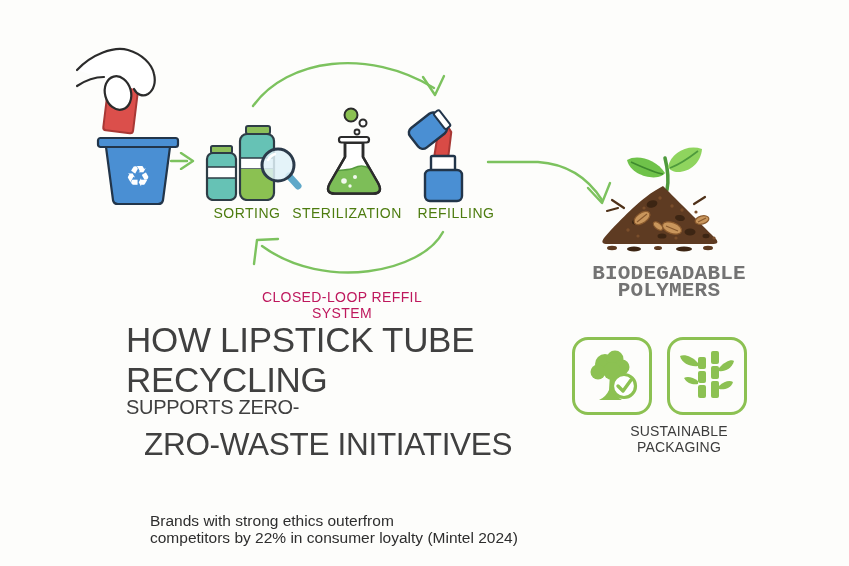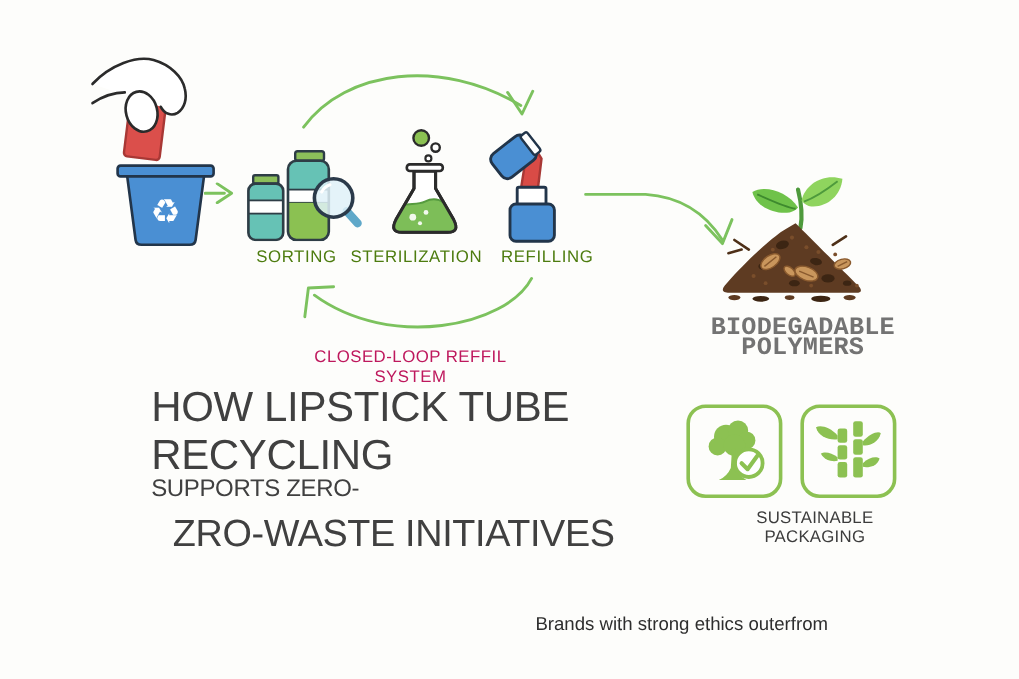--- a/index.html
+++ b/index.html
@@ -8,21 +8,21 @@
   .abs{position:absolute;}
   .step-label{font-size:14px;color:#4d7c0f;letter-spacing:.5px;text-align:center;}
   .loop-label{font-size:14px;color:#be185d;letter-spacing:.4px;text-align:center;}
   .out-label{font-size:21px;line-height:16.5px;font-weight:700;color:#737373;
              letter-spacing:.2px;text-align:center;font-family:Liberation Mono, monospace;}
   .title-line{font-weight:400;color:#404040;letter-spacing:-0.3px;white-space:nowrap;}
   .badge-box{width:80px;height:78px;border:3px solid #8CC152;border-radius:16px;
              display:flex;align-items:center;justify-content:center;background:#fdfdfb;box-sizing:border-box;}
   .badge-label{font-size:14px;line-height:15.5px;color:#3c3c3c;text-align:center;letter-spacing:.2px;}
   .badge-label span{display:block;}
-  .footnote{font-size:15.5px;line-height:17px;color:#2e2e2e;text-align:right;}
+  .footnote{font-size:15.5px;line-height:17px;color:#2e2e2e;text-align:left;}
   .footnote span{display:block;}
   .out-label span{display:block;}
 </style>
 </head>
 <body>
 
 <div class="canvas">
 
   <svg class="abs" style="left:76px;top:44px" width="82" height="94" viewBox="0 0 82 94">
     <g transform="rotate(7 45 62)">
@@ -207,15 +207,16 @@
     </svg>
   </div>
 
   <div class="abs badge-label" style="left:614px;top:424px;width:130px">
     <span>SUSTAINABLE</span>
     <span>PACKAGING</span>
   </div>
 
   <div class="abs footnote" style="left:150px;top:512px;width:540px">
     <span>Brands with strong ethics outerfrom</span>
+    <span>competitors by 22% in consumer loyalty (Mintel 2024)</span>
   </div>
 
 </div>
 
 </body></html>

